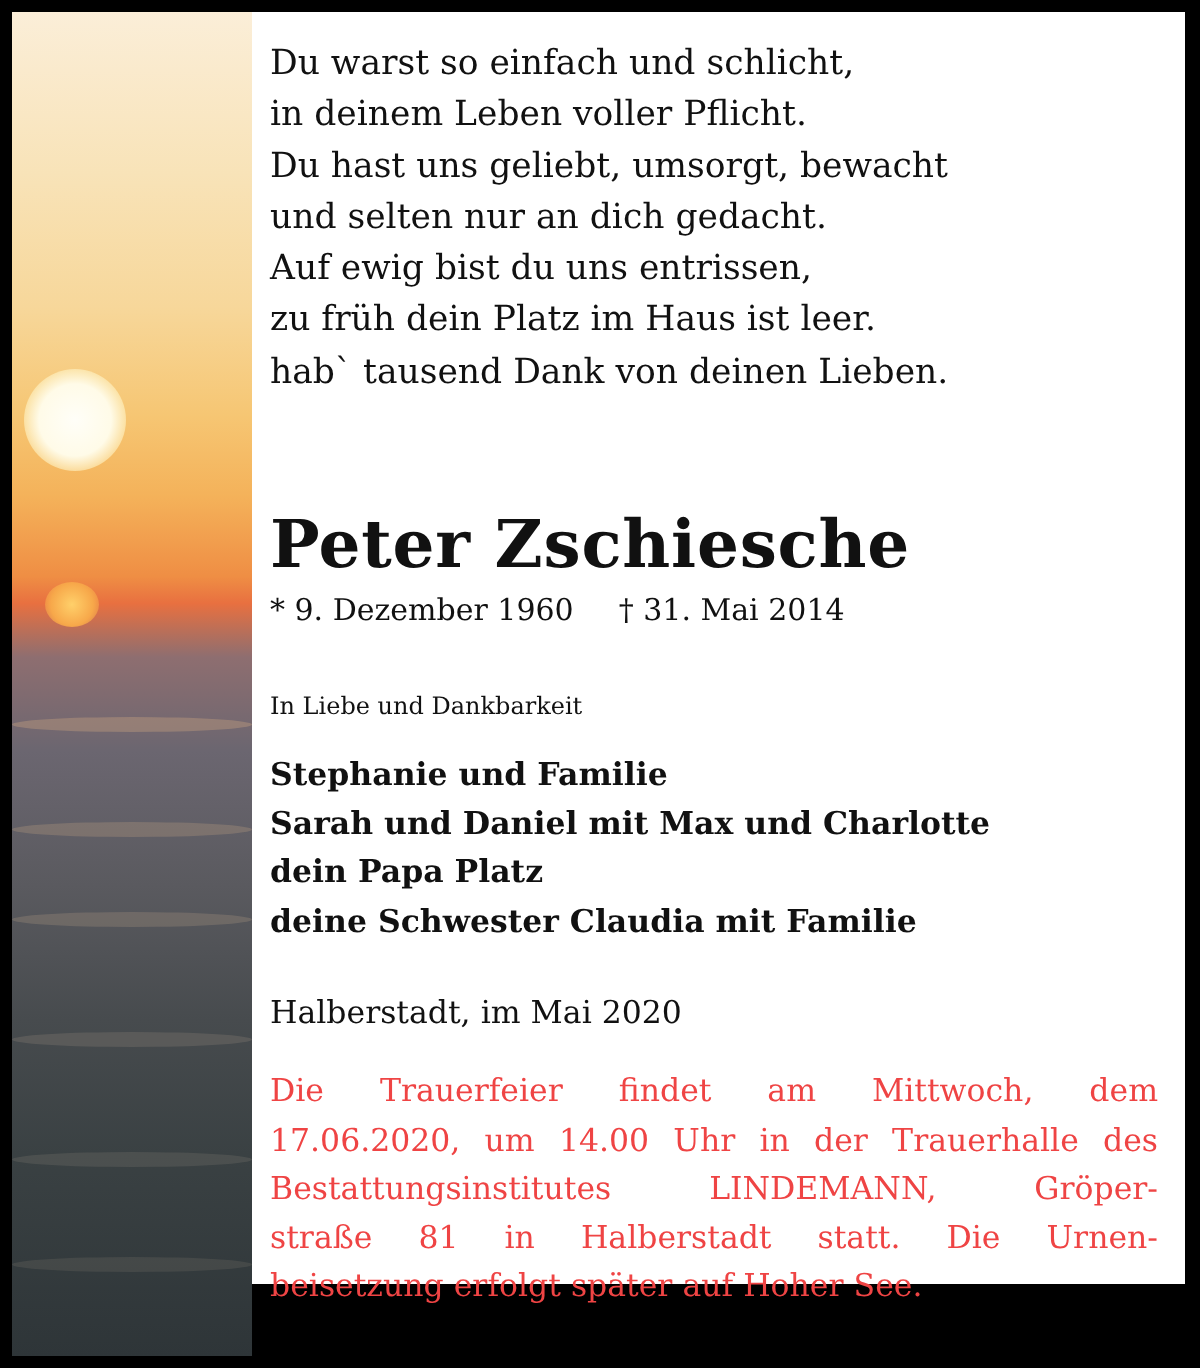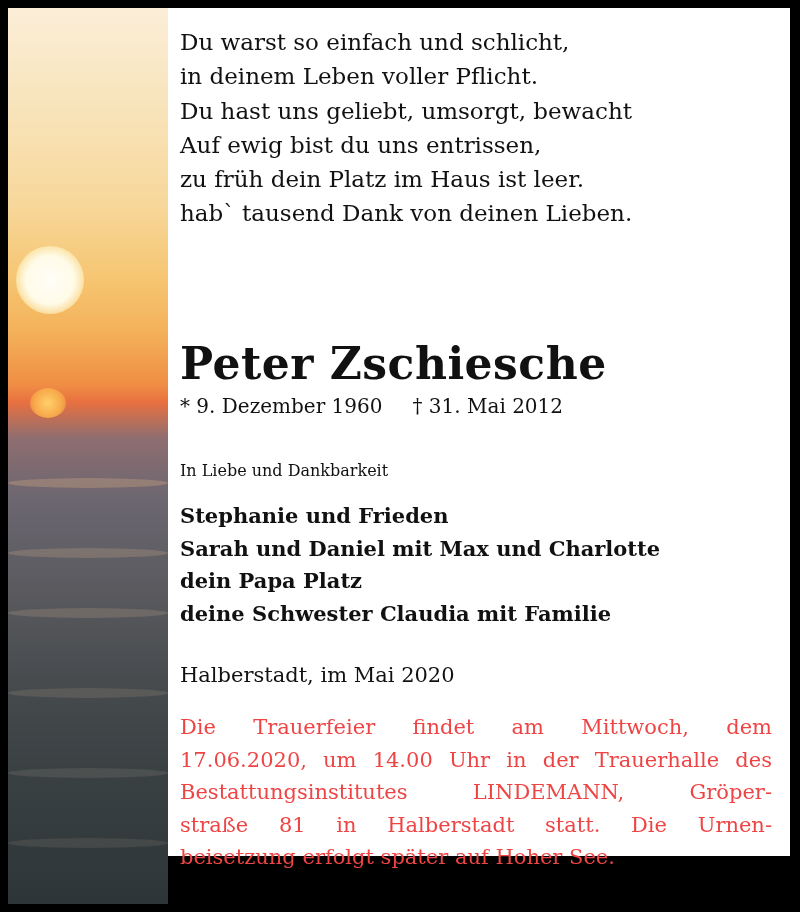--- a/index.html
+++ b/index.html
@@ -39,33 +39,34 @@
     <div class="wave" style="top:680px;background:rgba(140,130,120,0.3)"></div>
     <div class="wave" style="top:760px;background:rgba(120,115,110,0.3)"></div>
     <div class="wave" style="top:830px;background:rgba(110,105,100,0.3)"></div>
   </div>
 
   <div class="content">
     <div class="poem">
       <p>Du warst so einfach und schlicht,</p>
       <p>in deinem Leben voller Pflicht.</p>
       <p>Du hast uns geliebt, umsorgt, bewacht</p>
+      <p>und selten nur an dich gedacht.</p>
       <p>Auf ewig bist du uns entrissen,</p>
       <p>zu früh dein Platz im Haus ist leer.</p>
       <p>hab` tausend Dank von deinen Lieben.</p>
     </div>
 
     <div class="name">Peter Zschiesche</div>
     <div class="dates">
-      <span>* 9. Dezember 1960</span><span class="death">† 31. Mai 2012</span>
+      <span>* 9. Dezember 1960</span><span class="death">† 31. Mai 2014</span>
     </div>
 
     <div class="intro">In Liebe und Dankbarkeit</div>
     <div class="family">
-      <p>Stephanie und Frieden</p>
+      <p>Stephanie und Familie</p>
       <p>Sarah und Daniel mit Max und Charlotte</p>
       <p>dein Papa Platz</p>
       <p>deine Schwester Claudia mit Familie</p>
     </div>
 
     <div class="place">Halberstadt, im Mai 2020</div>
 
     <div class="notice">
       <span>Die Trauerfeier findet am Mittwoch, dem</span>
       <span>17.06.2020, um 14.00 Uhr in der Trauerhalle des</span>

